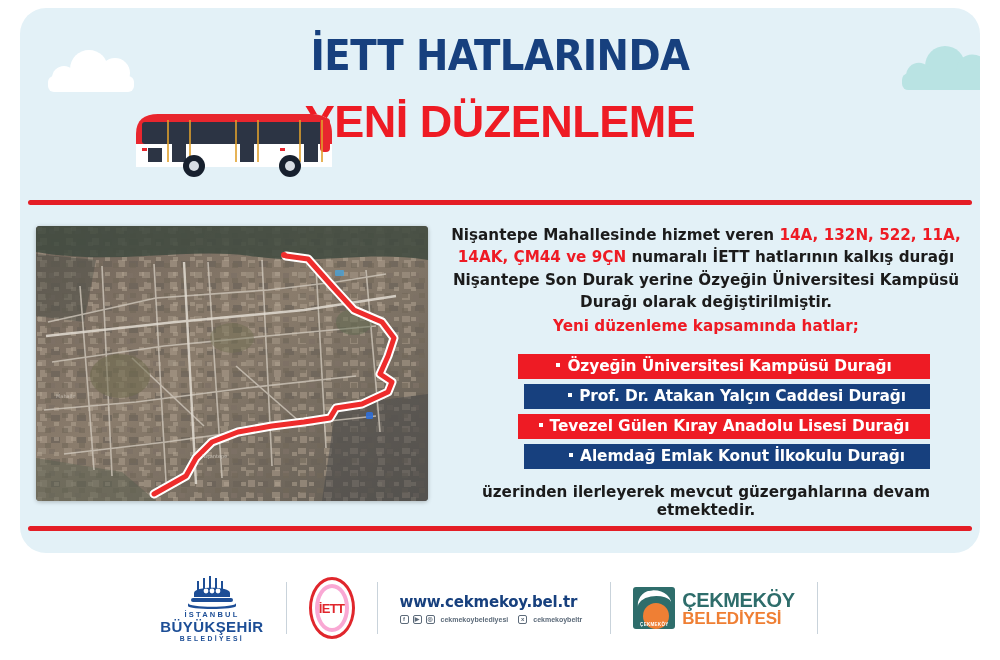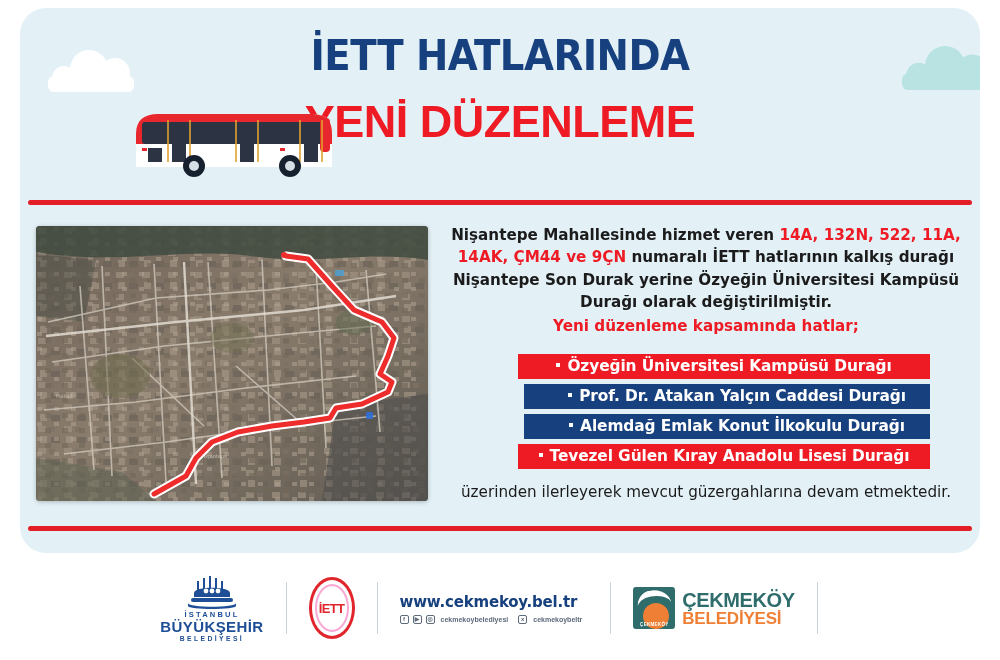--- a/index.html
+++ b/index.html
@@ -154,21 +154,21 @@
     background: #ffffff;
     margin-right: 7px;
     margin-bottom: 2px;
     flex: 0 0 auto;
   }
 
   #closing {
     margin-top: 14px;
     text-align: center;
     font-size: 15.2px;
-    font-weight: 400;
+    font-weight: 700;
     color: #1b1b1b;
     font-family: "DejaVu Sans", sans-serif;
   }
 
   
   #footer {
     position: absolute;
     left: 0; top: 558px;
     width: 1000px; height: 100px;
     display: flex;
@@ -198,21 +198,21 @@
   
   #iett-badge {
     width: 46px; height: 62px;
     border: 3px solid #e0262c;
     border-radius: 50%;
     display: flex; align-items: center; justify-content: center;
     position: relative;
   }
   #iett-badge-inner {
     width: 34px; height: 48px;
-    border: 2px solid #f9a8d4;
+    border: 4px solid #f9a8d4;
     border-radius: 50%;
     display: flex; align-items: center; justify-content: center;
   }
   #iett-text {
     font-size: 13px; font-weight: 900; color: #e0262c;
     letter-spacing: -0.6px;
   }
 
   
   #web-cell { flex-direction: column; align-items: flex-start; gap: 4px; }
@@ -405,27 +405,27 @@
 
       <div id="stop-list">
         <div class="stop-bar red">
           <span class="bullet"></span>
           <span>Özyeğin Üniversitesi Kampüsü Durağı</span>
         </div>
         <div class="stop-bar blue">
           <span class="bullet"></span>
           <span>Prof. Dr. Atakan Yalçın Caddesi Durağı</span>
         </div>
+        <div class="stop-bar red">
+          <span class="bullet"></span>
+          <span>Tevezel Gülen Kıray Anadolu Lisesi Durağı</span>
+        </div>
         <div class="stop-bar blue">
           <span class="bullet"></span>
           <span>Alemdağ Emlak Konut İlkokulu Durağı</span>
-        </div>
-        <div class="stop-bar red">
-          <span class="bullet"></span>
-          <span>Tevezel Gülen Kıray Anadolu Lisesi Durağı</span>
         </div>
       </div>
 
       <div id="closing">üzerinden ilerleyerek mevcut güzergahlarına devam etmektedir.</div>
     </div>
   </div>
 
   <div id="footer">
 
     <div class="footer-cell" id="ibb-logo">

